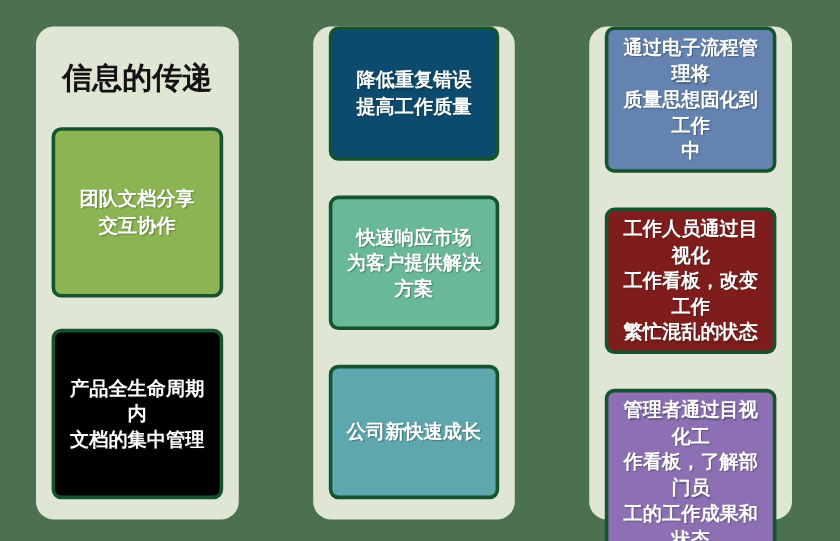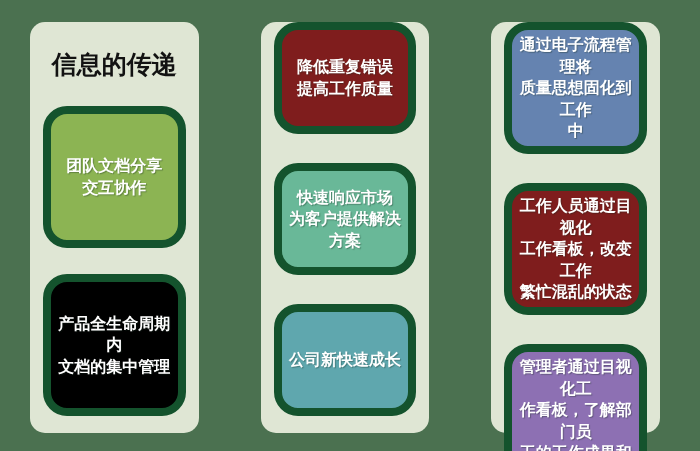--- a/index.html
+++ b/index.html
@@ -44,22 +44,22 @@
   }
   .boxes {
     flex: 1;
     display: flex;
     flex-direction: column;
   }
   .boxes.two   { gap: 26px; }
   .boxes.three { gap: 29px; }
   .box {
     flex: 1;
-    border: 8px solid #14532d;
-    border-radius: 24px;
+    border: 3px solid #14532d;
+    border-radius: 8px;
     display: flex;
     align-items: center;
     justify-content: center;
     text-align: center;
     padding: 4px 5px;
   }
   .box-text {
     color: #ffffff;
     font-weight: 700;
     font-size: 16px;
@@ -82,21 +82,21 @@
       </div>
       <div class="box" style="background-color: #000000;">
         <span class="box-text">产品全生命周期内
 文档的集中管理</span>
       </div>
     </div>
   </div>
 
   <div class="panel">
     <div class="boxes three">
-      <div class="box" style="background-color: #7f1d1d;">
+      <div class="box" style="background-color: #0c4a6e;">
         <span class="box-text">降低重复错误
 提高工作质量</span>
       </div>
       <div class="box" style="background-color: rgb(105, 184, 152);">
         <span class="box-text">快速响应市场
 为客户提供解决方案</span>
       </div>
       <div class="box" style="background-color: rgb(95, 167, 174);">
         <span class="box-text">公司新快速成长</span>
       </div>

